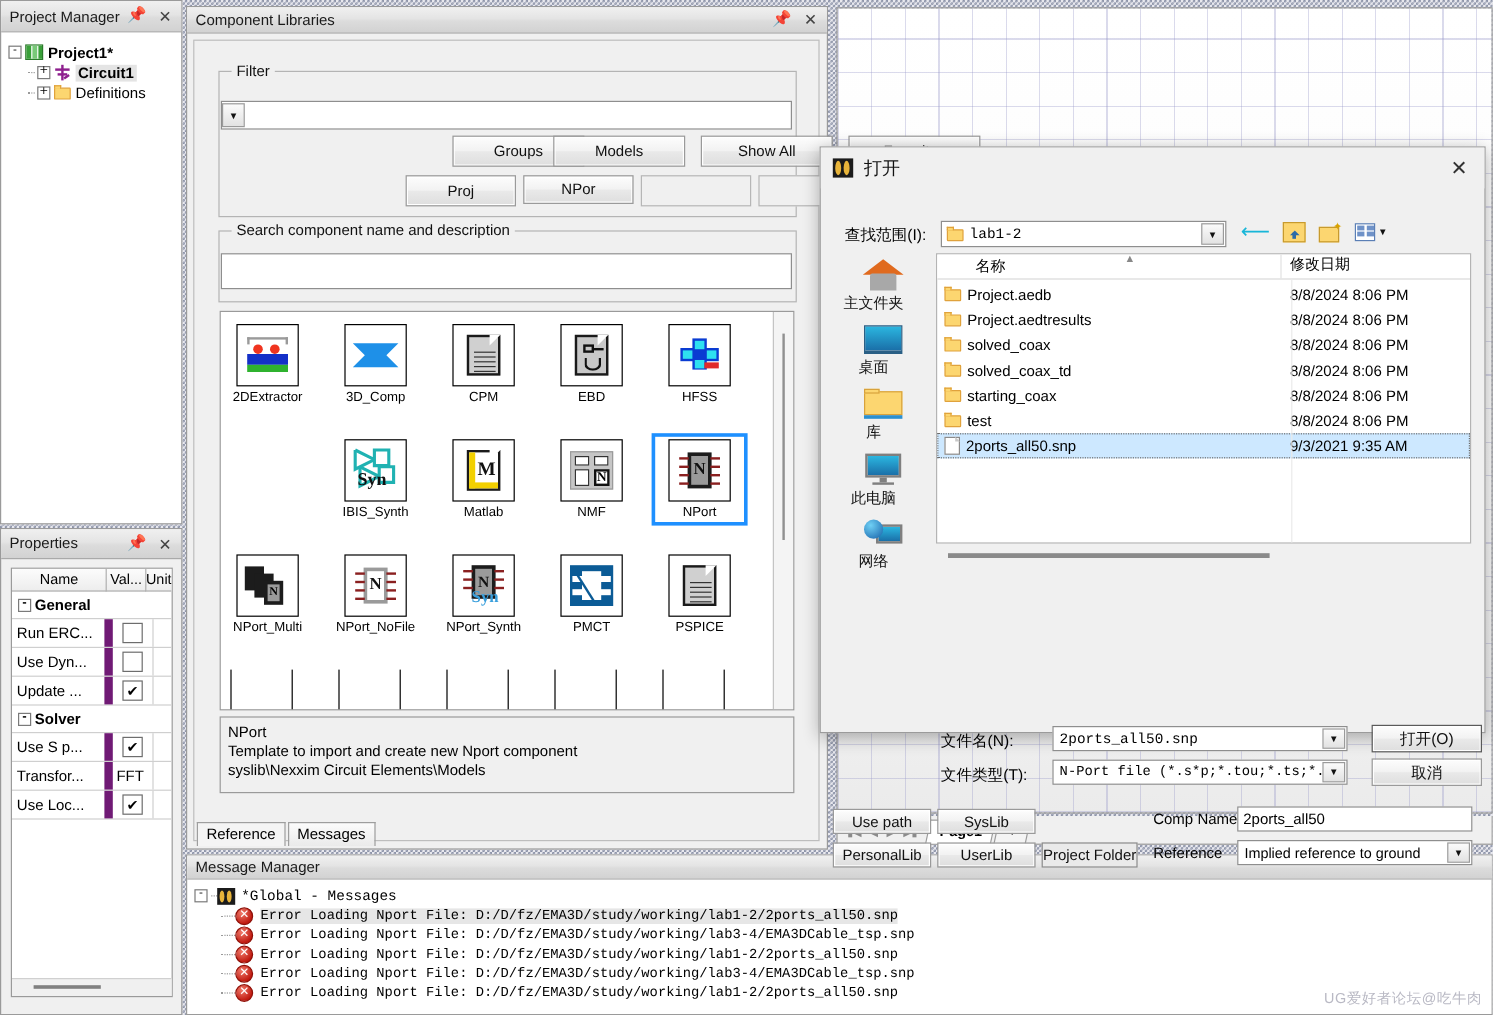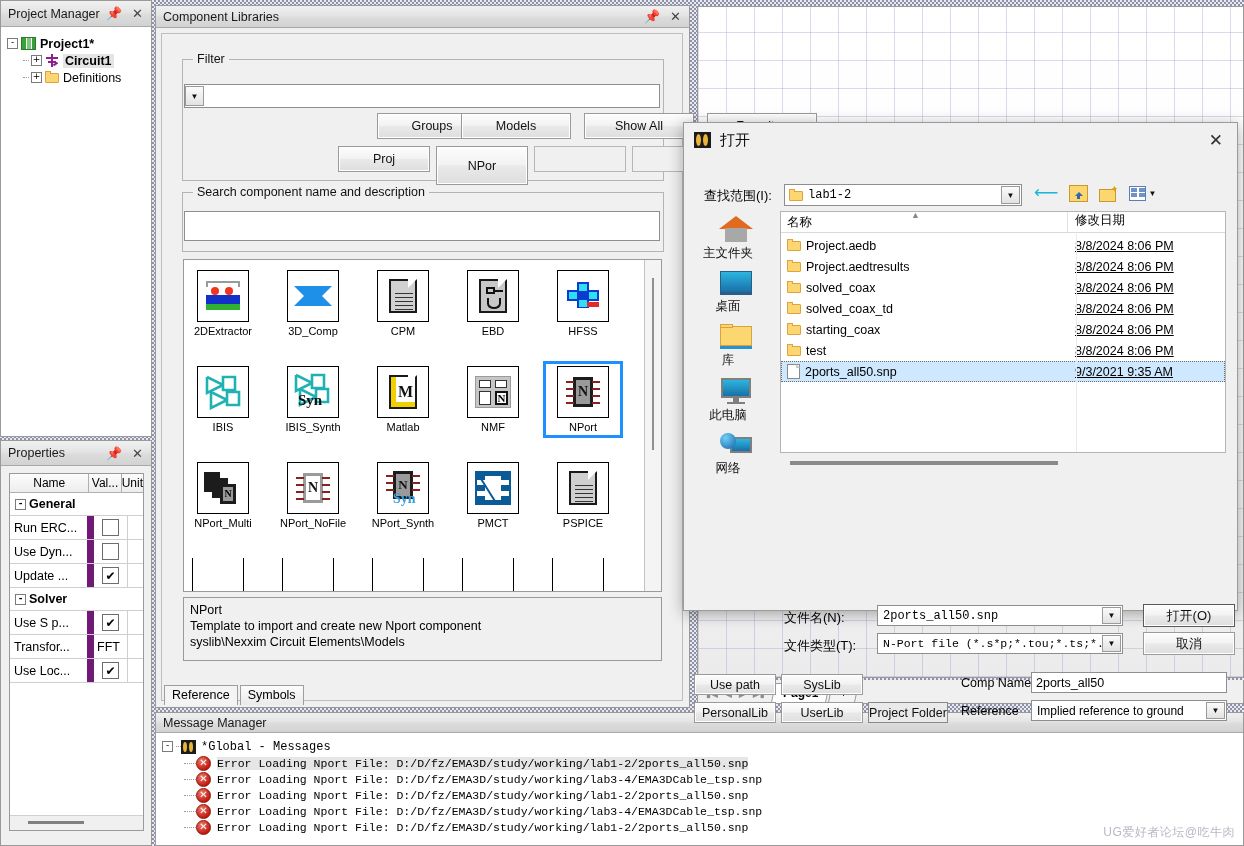--- a/index.html
+++ b/index.html
@@ -103,24 +103,24 @@
   .comp-sel{outline:3px solid #1e90ff;outline-offset:2px;}
   .comp-lbl{font-size:11px;margin-top:3px;white-space:nowrap;color:#000;font-family:"Liberation Sans",sans-serif;}
 
   
   #open-dialog{
     background:#f0f0f0;border:1px solid #9b9b9b;
     box-shadow:0 3px 14px rgba(0,0,0,.32);
   }
   .dlg-title{height:34px;display:flex;align-items:center;background:#f0f0f0;}
   .place{width:62px;text-align:center;font-size:12.5px;color:#111;margin-bottom:4px;}
-  .flist-hdr{display:flex;height:20px;background:#fff;border-bottom:1px solid #d9d9d9;font-size:12.5px;}
+  .flist-hdr{display:flex;height:20px;background:#fff;border-bottom:1px solid #d9d9d9;font-size:12.5px;padding-left:26px;}
   .frow{display:flex;height:21px;align-items:center;font-size:12.5px;color:#000;}
   .frow .nm{flex:1;display:flex;align-items:center;gap:5px;padding-left:6px;}
-  .frow .dt{width:150px;text-decoration:underline;}
+  .frow .dt{width:150px;}
   .frow.sel{background:#cde8ff;outline:1px dotted #6d6d6d;outline-offset:-1px;}
   .folder-ico{width:14px;height:11px;position:relative;flex:none;}
   .folder-ico:before{content:"";position:absolute;left:0;top:1px;width:14px;height:10px;background:#fcd670;border:1px solid #e0a23c;box-sizing:border-box;border-radius:0 1px 1px 1px;}
   .folder-ico:after{content:"";position:absolute;left:0;top:-1px;width:6px;height:3px;background:#fcd670;border:1px solid #e0a23c;border-bottom:none;box-sizing:border-box;}
   .file-ico{width:11px;height:13px;background:#fff;border:1px solid #8a8a8a;flex:none;position:relative;}
   .file-ico:after{content:"";position:absolute;right:-1px;top:-1px;border-left:4px solid #c9c9c9;border-top:4px solid transparent;}
 
   
   .msg-row{display:flex;align-items:center;height:16px;font-size:11.5px;}
   .err-ico{
@@ -306,21 +306,21 @@
   <div class="abs btn" style="left:428px;top:107px;width:110px;height:26px;">
       <span>Show All</span>
     </div>
   <div class="abs btn" style="left:551px;top:107px;width:110px;height:26px;">
       <span>Favorites</span>
     </div>
 
   <div class="abs btn" style="left:182px;top:140px;width:92px;height:26px;">
       <span>Proj</span>
     </div>
-  <div class="abs btn" style="left:280px;top:140px;width:92px;height:39px;">
+  <div class="abs btn" style="left:280px;top:140px;width:92px;height:24px;">
       <span>NPor</span>
     </div>
   <div class="abs btn flat" style="left:378px;top:140px;width:92px;height:26px;">
       <span></span>
     </div>
   <div class="abs btn flat" style="left:476px;top:140px;width:92px;height:26px;">
       <span></span>
     </div>
   <div class="abs btn flat" style="left:567px;top:140px;width:92px;height:26px;">
       <span></span>
@@ -385,31 +385,20 @@
           <span style="position:absolute;left:14px;top:4px;width:8px;height:7px;background:#2ee0f0;"></span>
           <span style="position:absolute;left:4px;top:12px;width:8px;height:7px;background:#2ee0f0;"></span>
           <span style="position:absolute;left:24px;top:12px;width:8px;height:7px;background:#2ee0f0;"></span>
           <span style="position:absolute;left:14px;top:20px;width:8px;height:7px;background:#2ee0f0;"></span>
           <span style="position:absolute;left:22px;top:22px;width:12px;height:5px;background:#e02a2a;"></span>
         </span>
       </div>
       <div class="comp-lbl">HFSS</div>
     </div>
 
-    <div class="comp-cell" style="left:4px;top:106px;">
-      <div class="comp-box">
-        <svg width="40" height="36" viewBox="0 0 40 36">
-          <path d="M4 3 L20 11 L20 3 L32 3 L32 16 L20 16 L20 9" fill="none" stroke="#20b2b2" stroke-width="2.6"></path>
-          <path d="M4 3 L4 19 L20 11" fill="none" stroke="#20b2b2" stroke-width="2.6"></path>
-          <path d="M8 18 L24 26 L24 18 L36 18 L36 31 L24 31 L24 24" fill="none" stroke="#20b2b2" stroke-width="2.6"></path>
-          <path d="M8 18 L8 34 L24 26" fill="none" stroke="#20b2b2" stroke-width="2.6"></path>
-        </svg>
-      </div>
-      <div class="comp-lbl">IBIS</div>
-    </div>
 
     <div class="comp-cell" style="left:94px;top:106px;">
       <div class="comp-box">
         <span style="position:relative;width:42px;height:38px;display:inline-block;">
           <svg width="42" height="38" viewBox="0 0 42 38" style="position:absolute;left:0;top:0;">
             <path d="M4 2 L20 10 L20 2 L32 2 L32 15 L20 15 L20 8" fill="none" stroke="#20b2b2" stroke-width="2.6"></path>
             <path d="M4 2 L4 18 L20 10" fill="none" stroke="#20b2b2" stroke-width="2.6"></path>
             <path d="M8 16 L24 24 L24 16 L36 16 L36 29 L24 29 L24 22" fill="none" stroke="#20b2b2" stroke-width="2.6"></path>
             <path d="M8 16 L8 32 L24 24" fill="none" stroke="#20b2b2" stroke-width="2.6"></path>
           </svg>
@@ -533,21 +522,21 @@
     <div>NPort</div>
     <div>Template to import and create new Nport component</div>
     <div>syslib\Nexxim Circuit Elements\Models</div>
   </div>
 
   <div class="abs" style="left:8px;top:679px;display:flex;align-items:flex-end;">
     <div class="tab on">
       <span>Reference</span>
     </div>
     <div class="tab" style="margin-left:2px;">
-      <span>Symbols</span>
+      <span>Messages</span>
     </div>
   </div>
 </div>
 
 <div class="abs" style="left:155px;top:712px;width:1089px;height:134px;background:#fff;border:1px solid #9a9a9a;box-sizing:border-box;">
   <div class="panel-title" style="height:20px;">
     <span>Message Manager</span>
   </div>
 
   <div style="padding:5px 0 0 6px;">

